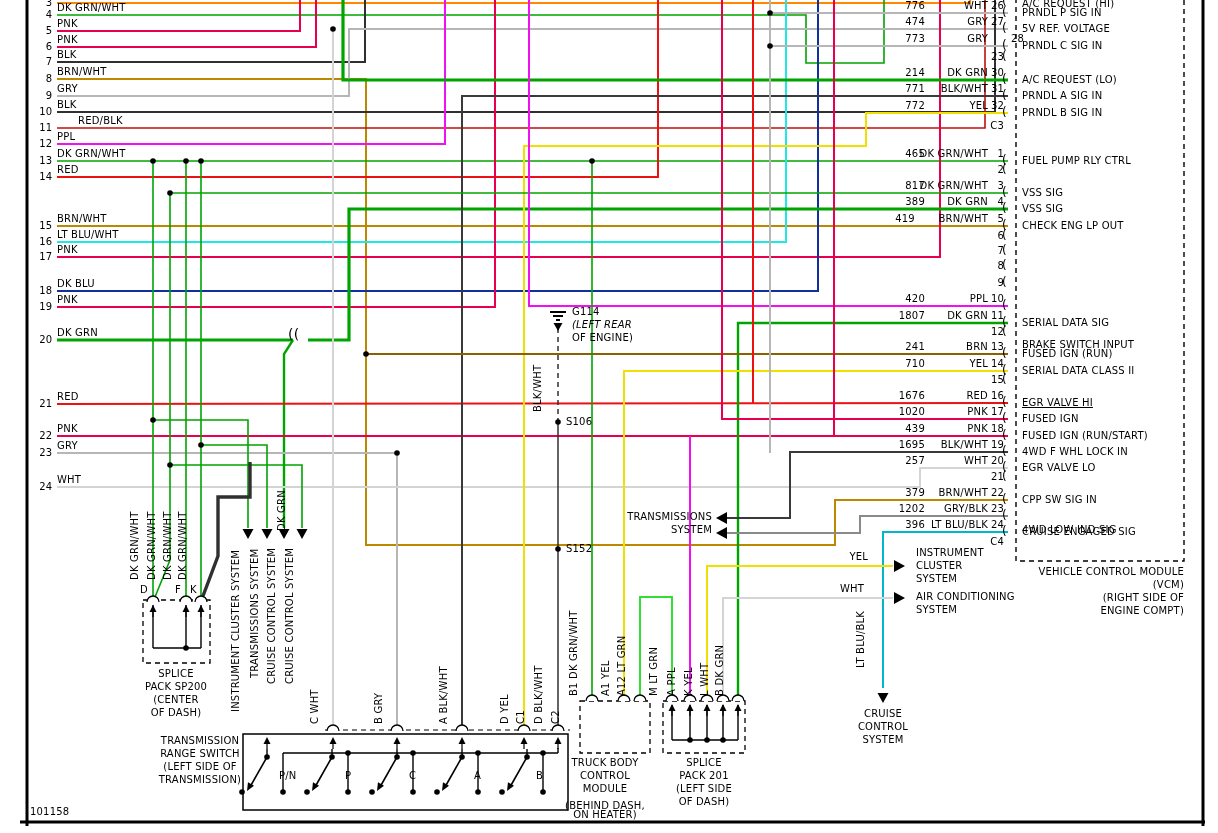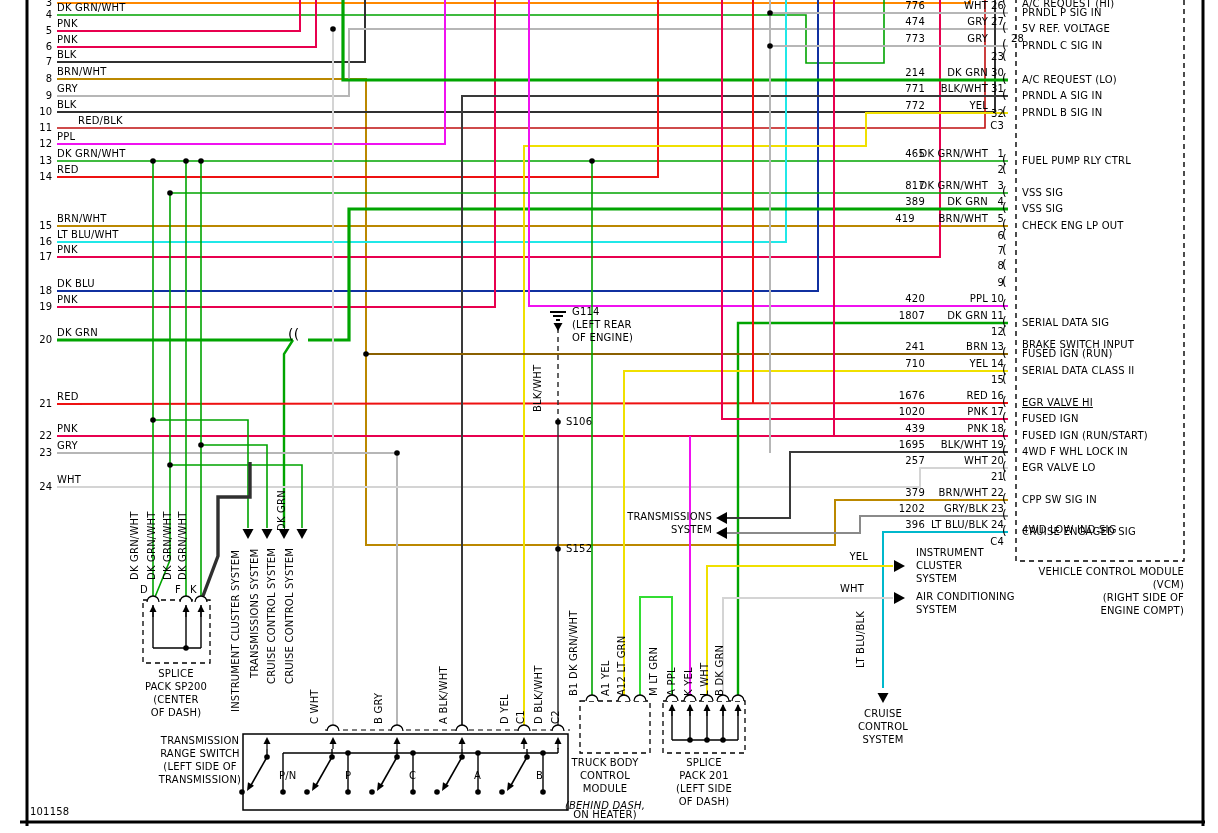--- a/index.html
+++ b/index.html
@@ -282,21 +282,21 @@
       <div class="lbl ra" style="left: 984px; top: 67px; width: 20px;">30</div>
       <div class="lbl" style="left: 1022px; top: 74px;">A/C REQUEST (LO)</div>
       <div class="pinmark" style="left: 1002px; top: 88px;">(</div>
       <div class="lbl ra" style="left: 885px; top: 83px; width: 40px;">771</div>
       <div class="lbl ra" style="left: 918px; top: 83px; width: 70px;">BLK/WHT</div>
       <div class="lbl ra" style="left: 984px; top: 83px; width: 20px;">31</div>
       <div class="lbl" style="left: 1022px; top: 90px;">PRNDL A SIG IN</div>
       <div class="pinmark" style="left: 1002px; top: 105px;">(</div>
       <div class="lbl ra" style="left: 885px; top: 100px; width: 40px;">772</div>
       <div class="lbl ra" style="left: 918px; top: 100px; width: 70px;">YEL</div>
-      <div class="lbl ra" style="left: 984px; top: 108px; width: 20px;">32</div>
+      <div class="lbl ra" style="left: 984px; top: 100px; width: 20px;">32</div>
       <div class="lbl" style="left: 1022px; top: 107px;">PRNDL B SIG IN</div>
       <div class="pinmark" style="left: 1002px; top: 153px;">(</div>
       <div class="lbl ra" style="left: 885px; top: 148px; width: 40px;">465</div>
       <div class="lbl ra" style="left: 918px; top: 148px; width: 70px;">DK GRN/WHT</div>
       <div class="lbl ra" style="left: 984px; top: 148px; width: 20px;">1</div>
       <div class="lbl" style="left: 1022px; top: 155px;">FUEL PUMP RLY CTRL</div>
       <div class="pinmark" style="left: 1002px; top: 162px;">(</div>
       <div class="lbl ra" style="left: 984px; top: 164px; width: 20px;">2</div>
       <div class="pinmark" style="left: 1002px; top: 185px;">(</div>
       <div class="lbl ra" style="left: 885px; top: 180px; width: 40px;">817</div>
@@ -391,35 +391,35 @@
       <div class="lbl ca" style="left: 145px; top: 748px; width: 110px;">RANGE SWITCH</div>
       <div class="lbl ca" style="left: 145px; top: 761px; width: 110px;">(LEFT SIDE OF</div>
       <div class="lbl ca" style="left: 145px; top: 774px; width: 110px;">TRANSMISSION)</div>
       <div class="lbl ca" style="left: 131px; top: 668px; width: 90px;">SPLICE</div>
       <div class="lbl ca" style="left: 131px; top: 681px; width: 90px;">PACK SP200</div>
       <div class="lbl ca" style="left: 131px; top: 694px; width: 90px;">(CENTER</div>
       <div class="lbl ca" style="left: 131px; top: 707px; width: 90px;">OF DASH)</div>
       <div class="lbl ca" style="left: 550px; top: 757px; width: 110px;">TRUCK BODY</div>
       <div class="lbl ca" style="left: 550px; top: 770px; width: 110px;">CONTROL</div>
       <div class="lbl ca" style="left: 550px; top: 783px; width: 110px;">MODULE</div>
-      <div class="lbl ca" style="left: 550px; top: 800px; width: 110px; font-style: italic;">(BEHIND DASH,</div>
+      <div class="lbl ca" style="left: 550px; top: 800px; width: 110px;">(BEHIND DASH,</div>
       <div class="lbl ca" style="left: 550px; top: 809px; width: 110px;">ON HEATER)</div>
       <div class="lbl ca" style="left: 659px; top: 757px; width: 90px;">SPLICE</div>
       <div class="lbl ca" style="left: 659px; top: 770px; width: 90px;">PACK 201</div>
       <div class="lbl ca" style="left: 659px; top: 783px; width: 90px;">(LEFT SIDE</div>
       <div class="lbl ca" style="left: 659px; top: 796px; width: 90px;">OF DASH)</div>
       <div class="lbl ra" style="left: 984px; top: 566px; width: 200px;">VEHICLE CONTROL MODULE</div>
       <div class="lbl ra" style="left: 984px; top: 579px; width: 200px;">(VCM)</div>
       <div class="lbl ra" style="left: 984px; top: 592px; width: 200px;">(RIGHT SIDE OF</div>
       <div class="lbl ra" style="left: 984px; top: 605px; width: 200px;">ENGINE COMPT)</div>
       <div class="lbl ca" style="left: 853px; top: 708px; width: 60px;">CRUISE</div>
       <div class="lbl ca" style="left: 853px; top: 721px; width: 60px;">CONTROL</div>
       <div class="lbl ca" style="left: 853px; top: 734px; width: 60px;">SYSTEM</div>
       <div class="lbl " style="left: 572px; top: 306px; width: 90px;">G114</div>
-      <div class="lbl " style="left: 572px; top: 319px; width: 90px;">(LEFT REAR</div>
+      <div class="lbl " style="left: 572px; top: 319px; width: 90px; font-style: italic;">(LEFT REAR</div>
       <div class="lbl " style="left: 572px; top: 332px; width: 90px;">OF ENGINE)</div>
       <div class="lbl " style="left: 916px; top: 547px; width: 120px;">INSTRUMENT</div>
       <div class="lbl " style="left: 916px; top: 560px; width: 120px;">CLUSTER</div>
       <div class="lbl " style="left: 916px; top: 573px; width: 120px;">SYSTEM</div>
       <div class="lbl " style="left: 916px; top: 591px; width: 120px;">AIR CONDITIONING</div>
       <div class="lbl " style="left: 916px; top: 604px; width: 120px;">SYSTEM</div>
       <div class="lbl ra" style="left: 592px; top: 511px; width: 120px;">TRANSMISSIONS</div>
       <div class="lbl ra" style="left: 592px; top: 524px; width: 120px;">SYSTEM</div>
       <div class="lbl " style="left: 566px; top: 416px;">S106</div>
       <div class="lbl " style="left: 566px; top: 543px;">S152</div>

